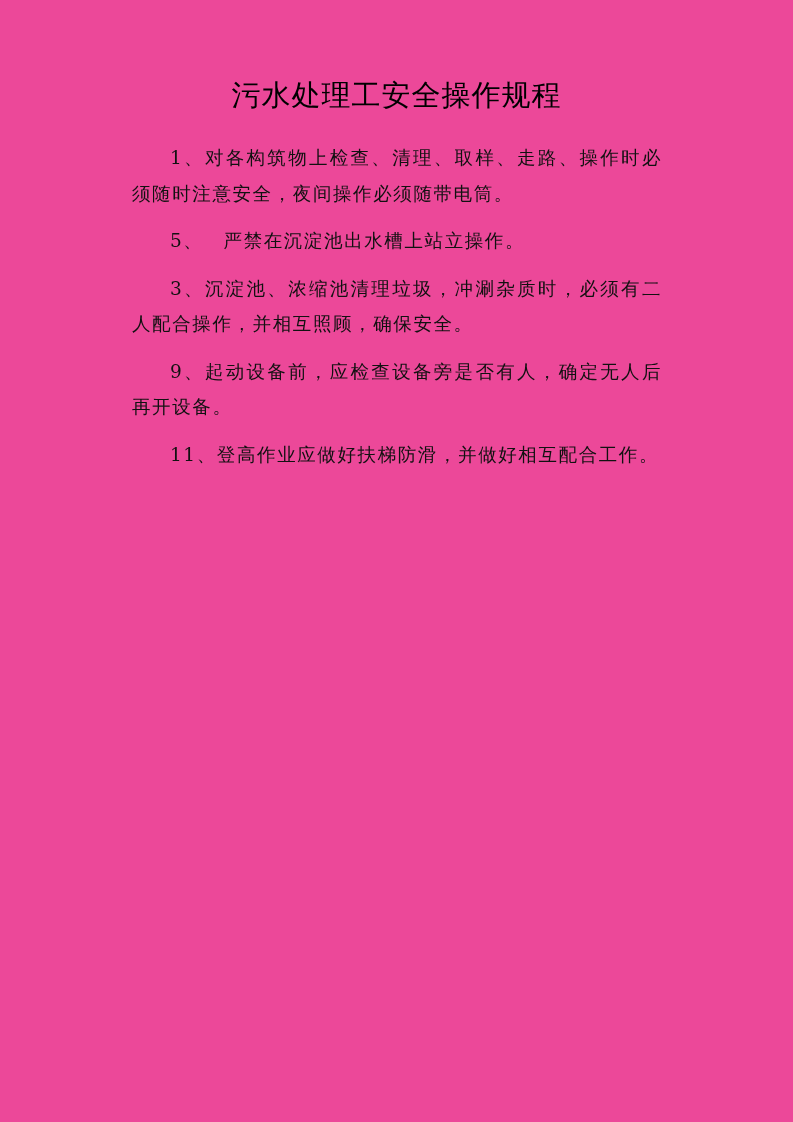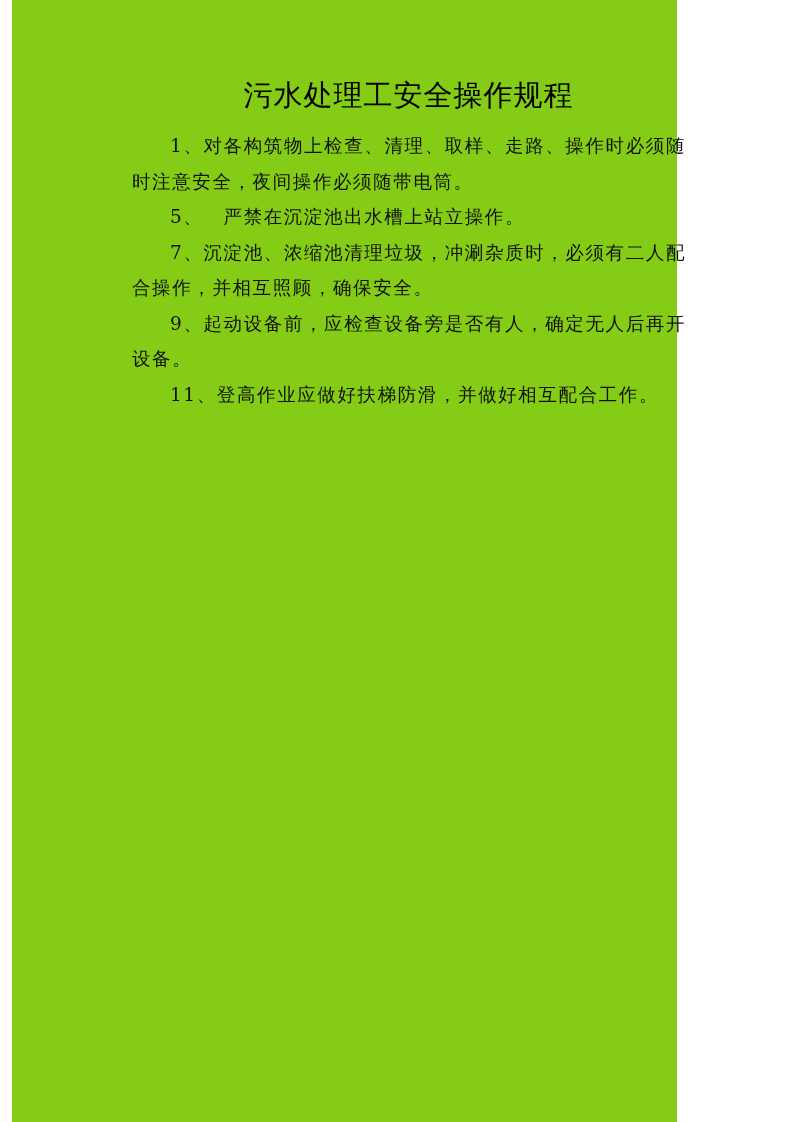--- a/index.html
+++ b/index.html
@@ -1,34 +1,34 @@
 <!DOCTYPE html>
 <html><head>
 <meta charset="utf-8">
 <style>
   html, body { margin: 0; padding: 0; background: #ffffff; }
   body { width: 793px; height: 1122px; position: relative; overflow: hidden; }
-  .page { position: absolute; left: 12px; top: 0; width: 665px; height: 1122px; background: #84cc16; }
+  .page { position: absolute; left: 0; top: 0; width: 793px; height: 1122px; background: #ec4899; }
   .title {
     position: absolute; left: 0; top: 76px; width: 793px;
     text-align: center; font-size: 29px; letter-spacing: 1px;
     font-family: "DejaVu Sans", sans-serif; color: #000;
   }
   .body {
     position: absolute; left: 120px; top: 128px; width: 554px;
     font-family: "DejaVu Serif", serif; font-size: 18.5px; color: #111;
     line-height: 35.5px; letter-spacing: 1.6px;
   }
-  .para { margin: 0; text-indent: 38px; text-align: justify; }
+  .para { margin: 12px; text-indent: 38px; text-align: justify; }
 </style>
 </head>
 <body>
 
 <div class="page">
   <div class="title">污水处理工安全操作规程</div>
   <div class="body">
     <p class="para">1、对各构筑物上检查、清理、取样、走路、操作时必须随时注意安全，夜间操作必须随带电筒。</p>
     <p class="para">5、　严禁在沉淀池出水槽上站立操作。</p>
-    <p class="para">7、沉淀池、浓缩池清理垃圾，冲涮杂质时，必须有二人配合操作，并相互照顾，确保安全。</p>
+    <p class="para">3、沉淀池、浓缩池清理垃圾，冲涮杂质时，必须有二人配合操作，并相互照顾，确保安全。</p>
     <p class="para">9、起动设备前，应检查设备旁是否有人，确定无人后再开设备。</p>
     <p class="para">11、登高作业应做好扶梯防滑，并做好相互配合工作。</p>
   </div>
 </div>
 
 </body></html>

